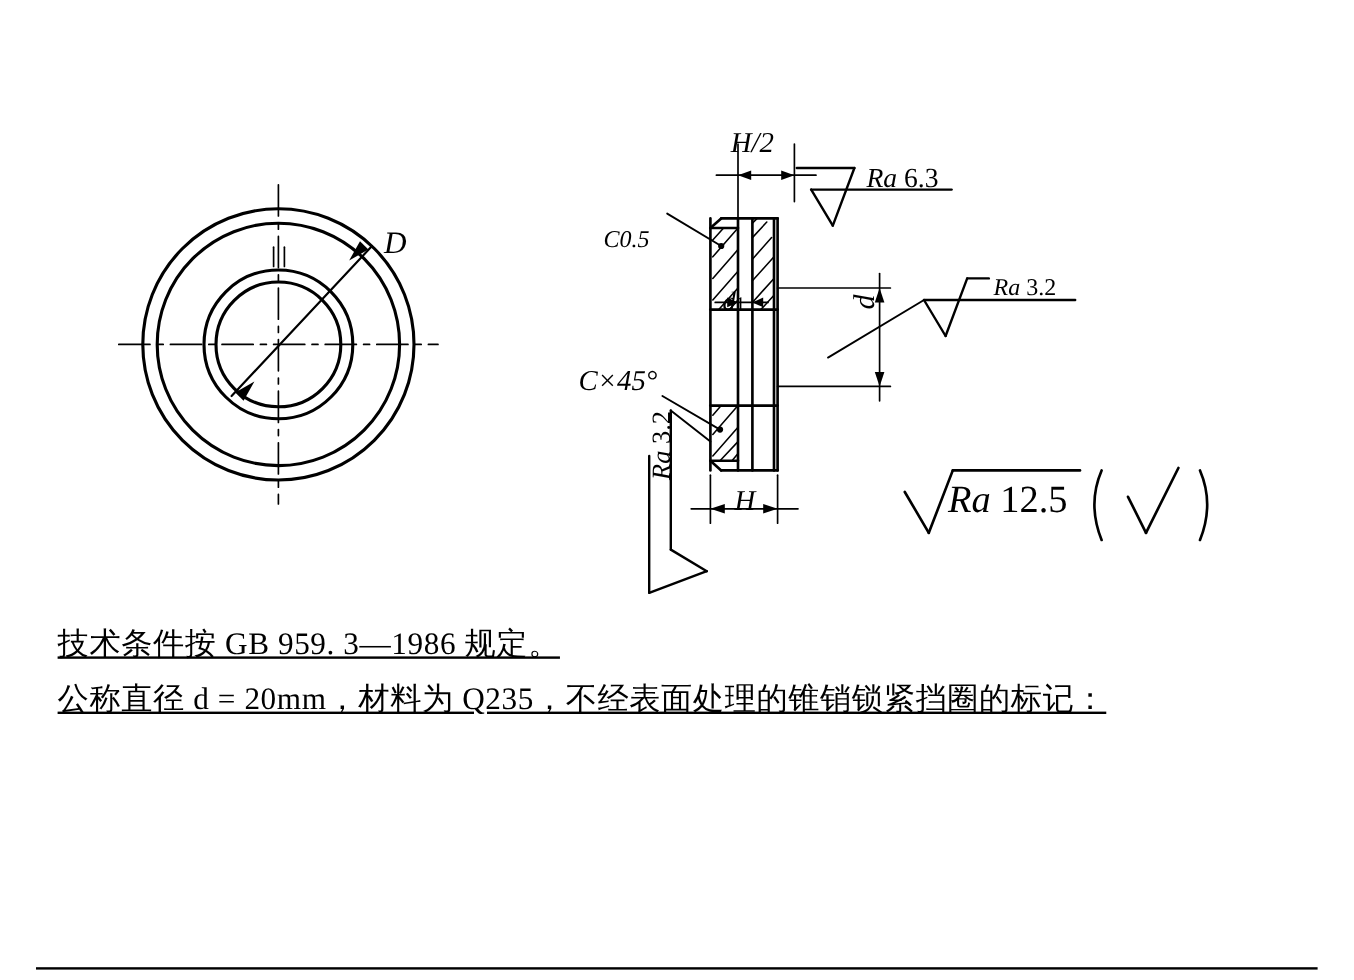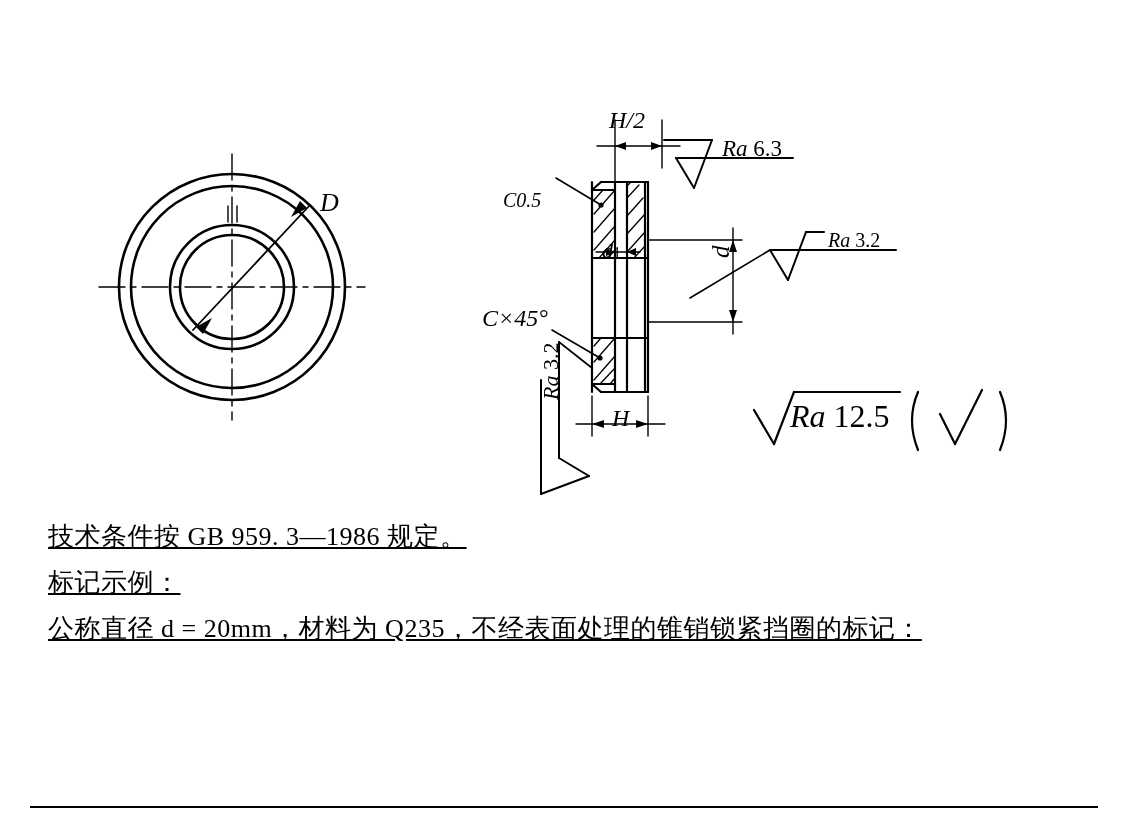--- a/index.html
+++ b/index.html
@@ -254,19 +254,18 @@
     <span>3.2</span>
   </div>
 
   <div class="lbl" style="left:778px; top:400px; font-size:32px;margin-left:12px;">
     <span class="ital">Ra</span>
     <span>12.5</span>
   </div>
 
   <div class="notes">
     <div class="line">技术条件按 GB 959. 3—1986 规定。</div>
-    <div class="line">标记示例：</div>
     <div class="line">公称直径 d = 20mm，材料为 Q235，不经表面处理的锥销锁紧挡圈的标记：</div>
   </div>
 
   <div class="footer-rule"></div>
 
 </div>
 
 </body></html>

